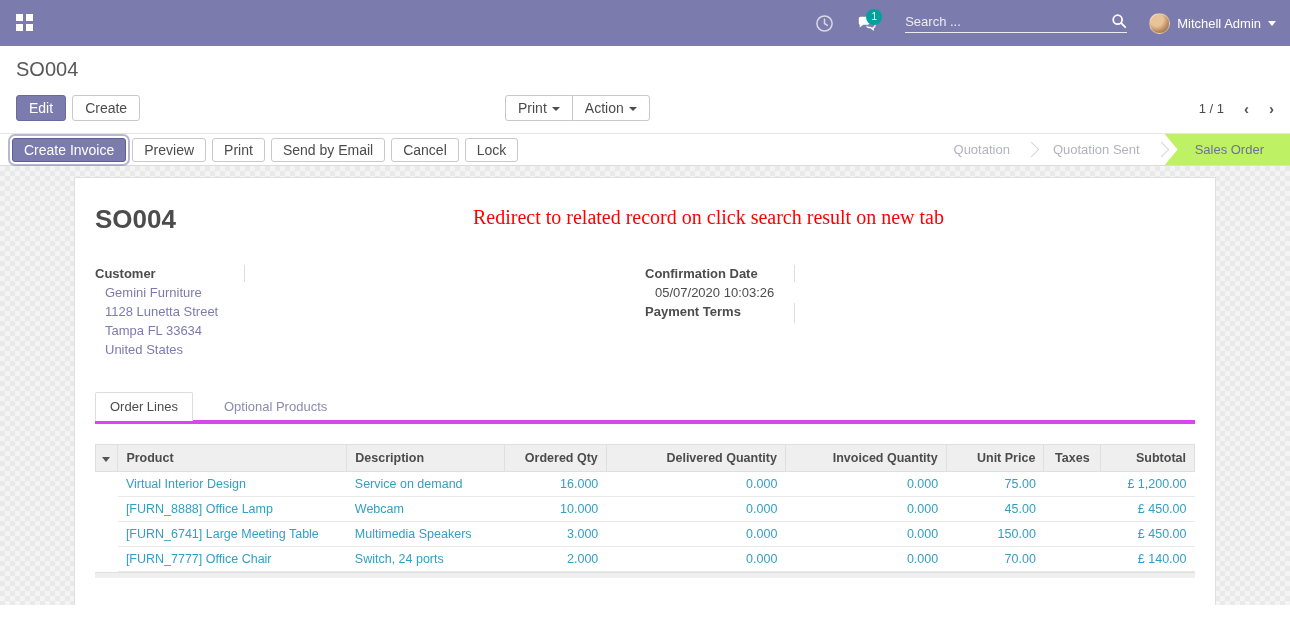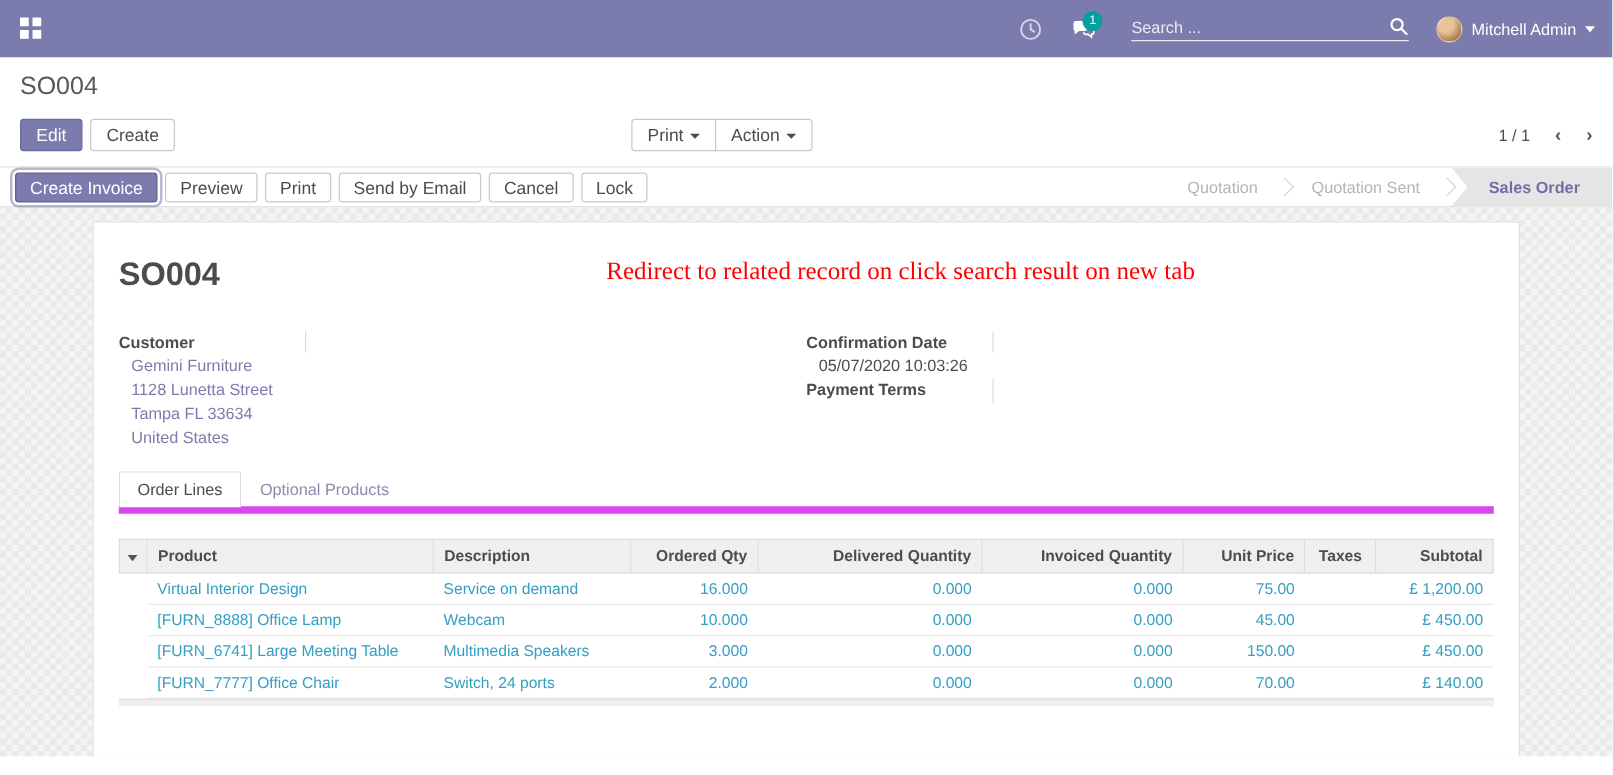--- a/index.html
+++ b/index.html
@@ -47,46 +47,46 @@
 
   
   .statusbar { height:33px; background:#fff; border-top:1px solid #e5e5e5; border-bottom:1px solid #dcdcdc;
     display:flex; align-items:center; padding-left:12px; }
   .statusbar .btn { padding:3px 11px; }
   .btn-focus { box-shadow:0 0 0 2px #fff, 0 0 0 4px rgba(124,123,173,.55); border-color:#5f5e95; }
   .status-steps { margin-left:auto; display:flex; align-items:stretch; height:100%; }
   .status-step { display:flex; align-items:center; padding:0 20px; color:#b3b3be; font-size:13px; cursor:pointer; }
   .step-sep { align-self:center; width:11px; height:11px; border-top:1px solid #d5d5d5;
     border-right:1px solid #d5d5d5; transform:rotate(45deg); margin:0 -4px; }
-  .status-step.current { background:#e5e5e5; color:#6f6ea4; font-weight:bold; padding:0 26px 0 30px;
+  .status-step.current { background:#bef264; color:#6f6ea4; font-weight:normal; padding:0 26px 0 30px;
     clip-path:polygon(0 0, 100% 0, 100% 100%, 0 100%, 13px 50%); margin-left:2px; }
 
   
   .content { height:439px; overflow:hidden; padding-top:11px;
     background-color:#f4f4f4;
     background-image:
       linear-gradient(45deg,#e9e9e9 25%,transparent 25%,transparent 75%,#e9e9e9 75%),
       linear-gradient(45deg,#e9e9e9 25%,transparent 25%,transparent 75%,#e9e9e9 75%);
     background-size:10px 10px; background-position:0 0,5px 5px; }
   .sheet { width:1142px; margin:0 auto; background:#fff; border:1px solid #e0e0e0; border-bottom:none;
     min-height:500px; padding:26px 20px 20px; position:relative; }
   .sheet-title { font-size:26px; font-weight:bold; color:#4c4c4c; }
-  .annotation { position:absolute; left:410px; top:28px; font-family:"Liberation Serif", serif;
+  .annotation { position:absolute; left:398px; top:28px; font-family:"Liberation Serif", serif;
     font-size:20px; color:#f00; white-space:nowrap; }
 
   .field-groups { display:flex; margin-top:30px; }
   .fgroup { width:50%; }
   .frow { display:flex;flex-direction:column; }
   .flabel { width:150px; font-weight:bold; color:#4c4c4c; padding:1px 10px 1px 0; border-right:1px solid #ddd; }
   .fvalue { flex:1; padding:1px 0 1px 10px; line-height:19px; }
   .link-purple { color:#7c7bad; cursor:pointer; }
   .frow.spacer-row .flabel { min-height:20px; }
 
   
-  .tabs { display:flex; margin-top:17px; border-bottom:6px solid #d946ef; }
+  .tabs { display:flex; margin-top:32px; border-bottom:4px solid #d946ef;gap:16px; }
   .tab { padding:6px 14px; color:#8b8bad; cursor:pointer; border:1px solid transparent; border-bottom:none; }
   .tab.active { background:#fff; color:#4c4c4c; border-color:#ddd; border-radius:2px 2px 0 0;
     margin-bottom:-1px; border-bottom:1px solid #fff; }
 
   
   table.olines { width:100%; border-collapse:collapse; margin-top:20px; font-size:12.5px; }
   .olines th { background:#efefef; border:1px solid #dfdfdf; border-left:none; font-weight:bold;
     color:#4c4c4c; text-align:left; padding:6px 8px; white-space:nowrap; }
   .olines th:first-child { border-left:1px solid #dfdfdf; width:22px; padding:6px 2px 6px 6px; }
   .olines th.num, .olines td.num { text-align:right; }

